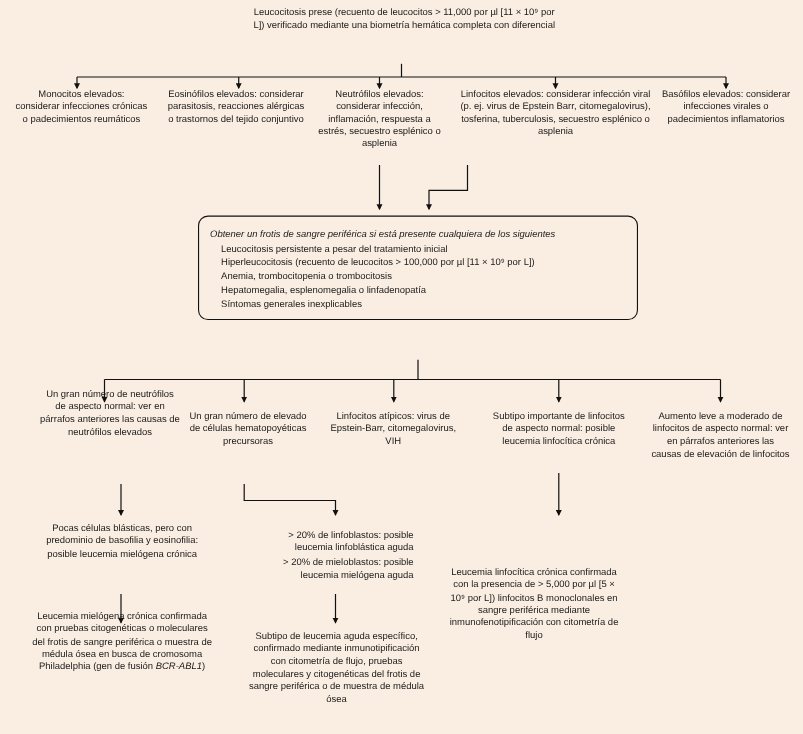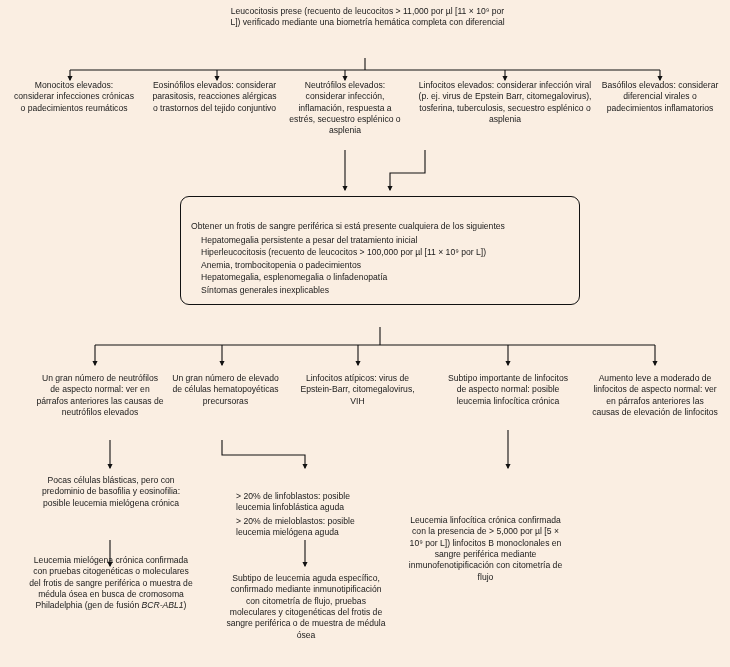--- a/index.html
+++ b/index.html
@@ -31,21 +31,22 @@
     border: 1.2px solid #111;
     border-radius: 9px;
     background: transparent;
     box-sizing: border-box;
     text-align: left;
     padding: 7px 10px 8px 10px;
     font-size: 8.6px;
     line-height: 1.46;
   }
   .boxed .lead {
-    margin: 16px 0 1px 0;
+    margin: 2px 0 1px 0;
+    font-style: italic;
   }
   .boxed .item {
     margin: 0 0 0 10px;
   }
   svg.wires {
     position: absolute;
     left: 0;
     top: 0;
     width: 730px;
     height: 667px;
@@ -97,44 +98,44 @@
   <div class="node" style="left:225px; top:6px; width:285px;">Leucocitosis prese (recuento de leucocitos &gt; 11,000 por µl [11 × 10⁹ por L]) verificado mediante una biometría hemática completa con diferencial</div>
 
   <div class="node" style="left:14px; top:80px; width:120px;">Monocitos elevados: considerar infecciones crónicas o padecimientos reumáticos</div>
 
   <div class="node" style="left:152px; top:80px; width:125px;">Eosinófilos elevados: considerar parasitosis, reacciones alérgicas o trastornos del tejido conjuntivo</div>
 
   <div class="node" style="left:415px; top:80px; width:180px;">Linfocitos elevados: considerar infección viral (p. ej. virus de Epstein Barr, citomegalovirus), tosferina, tuberculosis, secuestro esplénico o asplenia</div>
 
   <div class="node" style="left:285px; top:80px; width:120px;">Neutrófilos elevados: considerar infección, inflamación, respuesta a estrés, secuestro esplénico o asplenia</div>
 
-  <div class="node" style="left:600px; top:80px; width:120px;">Basófilos elevados: considerar diferencial virales o padecimientos inflamatorios</div>
+  <div class="node" style="left:600px; top:80px; width:120px;">Basófilos elevados: considerar infecciones virales o padecimientos inflamatorios</div>
 
   <div class="boxed" style="position:absolute; left:180px; top:196px; width:400px;">
     <p class="lead">Obtener un frotis de sangre periférica si está presente cualquiera de los siguientes</p>
-    <p class="item">Hepatomegalia persistente a pesar del tratamiento inicial</p>
+    <p class="item">Leucocitosis persistente a pesar del tratamiento inicial</p>
     <p class="item">Hiperleucocitosis (recuento de leucocitos &gt; 100,000 por µl [11 × 10⁹ por L])</p>
-    <p class="item">Anemia, trombocitopenia o padecimientos</p>
+    <p class="item">Anemia, trombocitopenia o trombocitosis</p>
     <p class="item">Hepatomegalia, esplenomegalia o linfadenopatía</p>
     <p class="item">Síntomas generales inexplicables</p>
   </div>
 
-  <div class="node" style="left:36px; top:373px; width:128px;text-align:center;">Un gran número de neutrófilos de aspecto normal: ver en párrafos anteriores las causas de neutrófilos elevados</div>
+  <div class="node" style="left:36px; top:353px; width:128px;text-align:center;">Un gran número de neutrófilos de aspecto normal: ver en párrafos anteriores las causas de neutrófilos elevados</div>
 
   <div class="node" style="left:300px; top:373px; width:115px;">Linfocitos atípicos: virus de Epstein-Barr, citomegalovirus, VIH</div>
 
   <div class="node" style="left:168px; top:373px; width:115px;">Un gran número de elevado de células hematopoyéticas precursoras</div>
 
   <div class="node" style="left:443px; top:373px; width:130px;">Subtipo importante de linfocitos de aspecto normal: posible leucemia linfocítica crónica</div>
 
   <div class="node" style="left:592px; top:373px; width:126px;">Aumento leve a moderado de linfocitos de aspecto normal: ver en párrafos anteriores las causas de elevación de linfocitos</div>
 
   <div class="node" style="left:32px; top:475px; width:158px;">Pocas células blásticas, pero con predominio de basofilia y eosinofilia: posible leucemia mielógena crónica</div>
 
-  <div class="node" style="left:236px; top:491px; width:140px; text-align:left;">
+  <div class="node" style="left:236px; top:481px; width:140px; text-align:right;">
     <div style="margin-bottom:2px;">&gt; 20% de linfoblastos: posible leucemia linfoblástica aguda</div>
     <div>&gt; 20% de mieloblastos: posible leucemia mielógena aguda</div>
   </div>
 
   <div class="node" style="left:408px; top:475px; width:155px;margin-top:40px;">Leucemia linfocítica crónica confirmada con la presencia de &gt; 5,000 por µl [5 × 10⁹ por L]) linfocitos B monoclonales en sangre periférica mediante inmunofenotipificación con citometría de flujo</div>
 
   <div class="node" style="left:28px; top:555px; width:166px;">
     <span>Leucemia mielógena crónica confirmada con pruebas citogenéticas o moleculares del frotis de sangre periférica o muestra de médula ósea en busca de cromosoma Philadelphia (gen de fusión </span><span class="it">BCR-ABL1</span><span>)</span>
   </div>
 

